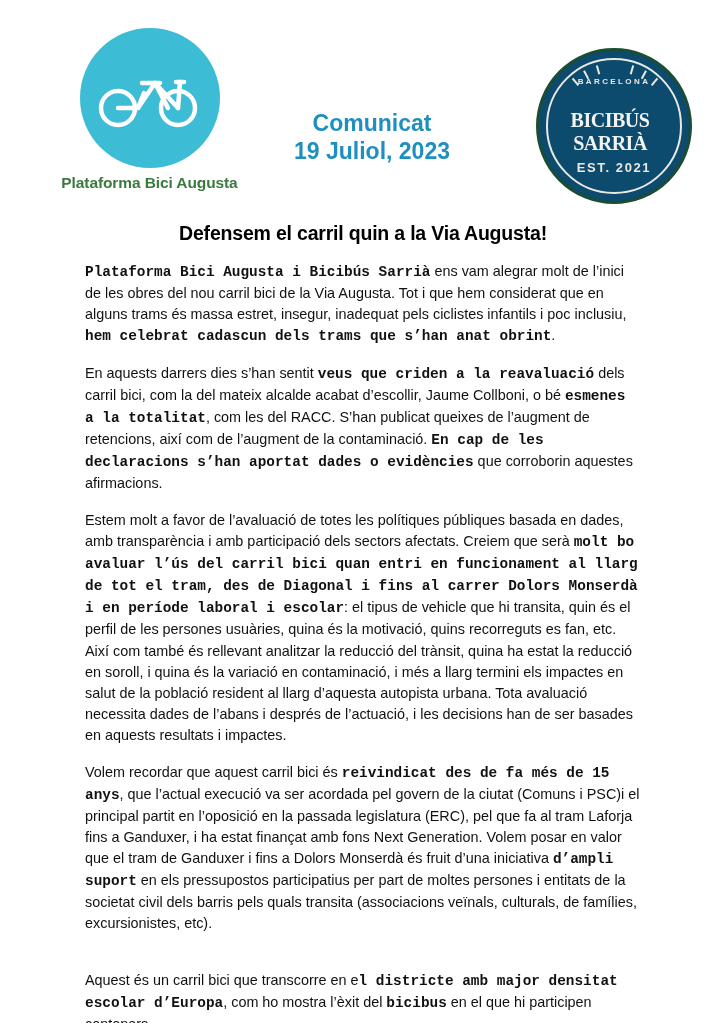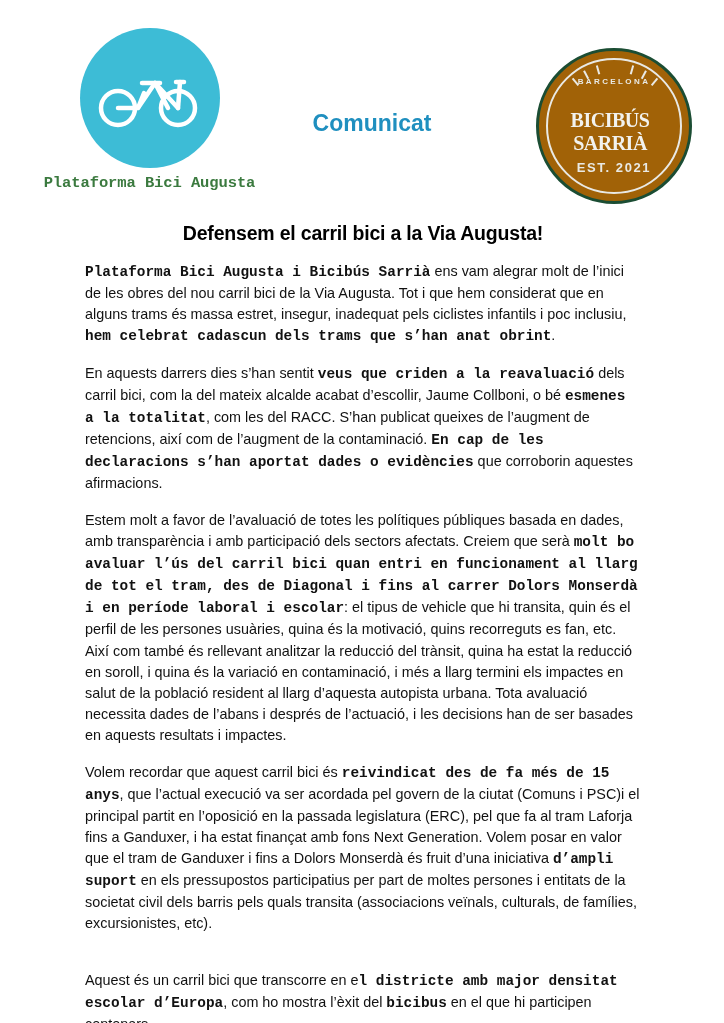--- a/index.html
+++ b/index.html
@@ -22,21 +22,20 @@
     height: 210px;
   }
 
   
   .logo-left {
     position: absolute;
     left: 42px;
     top: 28px;
     width: 215px;
     text-align: center;
-    font-family: Liberation Mono, monospace;
   }
   .logo-left .circle {
     width: 140px;
     height: 140px;
     border-radius: 50%;
     background: #3dbcd6;
     margin: 0 auto;
     position: relative;
   }
   .logo-left .circle svg {
@@ -78,21 +77,21 @@
     position: absolute;
     right: 32px;
     top: 48px;
     width: 156px;
     height: 156px;
   }
   .logo-right .badge {
     width: 156px;
     height: 156px;
     border-radius: 50%;
-    background: #a16207;
+    background: #0c4a6e;
     position: relative;
     border: 3px solid #1b4d33;
     box-sizing: border-box;
   }
   .logo-right .inner-ring {
     position: absolute;
     left: 7px;
     top: 7px;
     right: 7px;
     bottom: 7px;
@@ -186,41 +185,42 @@
           <path d="M78 16 L86 16"></path>
           <path d="M82 16 L80 42"></path>
         </g>
       </svg>
     </div>
     <div class="caption">Plataforma Bici Augusta</div>
   </div>
 
   <div class="title-block">
     <div class="line1">Comunicat</div>
+    <div class="line2">19 Juliol, 2023</div>
   </div>
 
   <div class="logo-right">
     <div class="badge">
       <div class="inner-ring"></div>
       <div class="tick" style="transform: rotate(-40deg)"></div>
       <div class="tick" style="transform: rotate(-28deg)"></div>
       <div class="tick" style="transform: rotate(-16deg)"></div>
       <div class="tick" style="transform: rotate(16deg)"></div>
       <div class="tick" style="transform: rotate(28deg)"></div>
       <div class="tick" style="transform: rotate(40deg)"></div>
       <div class="badge-top">BARCELONA</div>
       <div class="badge-main">BICIBÚS SARRIÀ</div>
       <div class="badge-bottom">EST. 2021</div>
     </div>
   </div>
 
 </div>
 
 <div class="doc">
-  <h1>Defensem el carril bici a la Via Augusta!</h1>
+  <h1>Defensem el carril quin a la Via Augusta!</h1>
   <div id="paragraphs">
       <p><b>Plataforma Bici Augusta i Bicibús Sarrià</b><span> ens vam alegrar molt de l’inici de les obres del nou carril bici de la Via Augusta. Tot i que hem considerat que en alguns trams és massa estret, insegur, inadequat pels ciclistes infantils i poc inclusiu, </span><b>hem celebrat cadascun dels trams que s’han anat obrint</b><span>.</span></p>
       <p><span>En aquests darrers dies s’han sentit </span><b>veus que criden a la reavaluació</b><span> dels carril bici, com la del mateix alcalde acabat d’escollir, Jaume Collboni, o bé </span><b>esmenes a la totalitat</b><span>, com les del RACC. S’han publicat queixes de l’augment de retencions, així com de l’augment de la contaminació. </span><b>En cap de les declaracions s’han aportat dades o evidències</b><span> que corroborin aquestes afirmacions.</span></p>
       <p><span>Estem molt a favor de l’avaluació de totes les polítiques públiques basada en dades, amb transparència i amb participació dels sectors afectats. Creiem que serà </span><b>molt bo avaluar l’ús del carril bici quan entri en funcionament al llarg de tot el tram, des de Diagonal i fins al carrer Dolors Monserdà i en període laboral i escolar</b><span>: el tipus de vehicle que hi transita, quin és el perfil de les persones usuàries, quina és la motivació, quins recorreguts es fan, etc. Així com també és rellevant analitzar la reducció del trànsit, quina ha estat la reducció en soroll, i quina és la variació en contaminació, i més a llarg termini els impactes en salut de la població resident al llarg d’aquesta autopista urbana. Tota avaluació necessita dades de l’abans i després de l’actuació, i les decisions han de ser basades en aquests resultats i impactes.</span></p>
       <p><span>Volem recordar que aquest carril bici és </span><b>reivindicat des de fa més de 15 anys</b><span>, que l’actual execució va ser acordada pel govern de la ciutat (Comuns i PSC)i el principal partit en l’oposició en la passada legislatura (ERC), pel que fa al tram Laforja fins a Ganduxer, i ha estat finançat amb fons Next Generation. Volem posar en valor que el tram de Ganduxer i fins a Dolors Monserdà és fruit d’una iniciativa </span><b>d’ampli suport</b><span> en els pressupostos participatius per part de moltes persones i entitats de la societat civil dels barris pels quals transita (associacions veïnals, culturals, de famílies, excursionistes, etc).</span></p>
       <div class="spacer-para"></div>
       <p><span>Aquest és un carril bici que transcorre en e</span><b>l districte amb major densitat escolar d’Europa</b><span>, com ho mostra l’èxit del </span><b>bicibus</b><span> en el que hi participen centenars</span></p>
     </div>
 </div>
 

